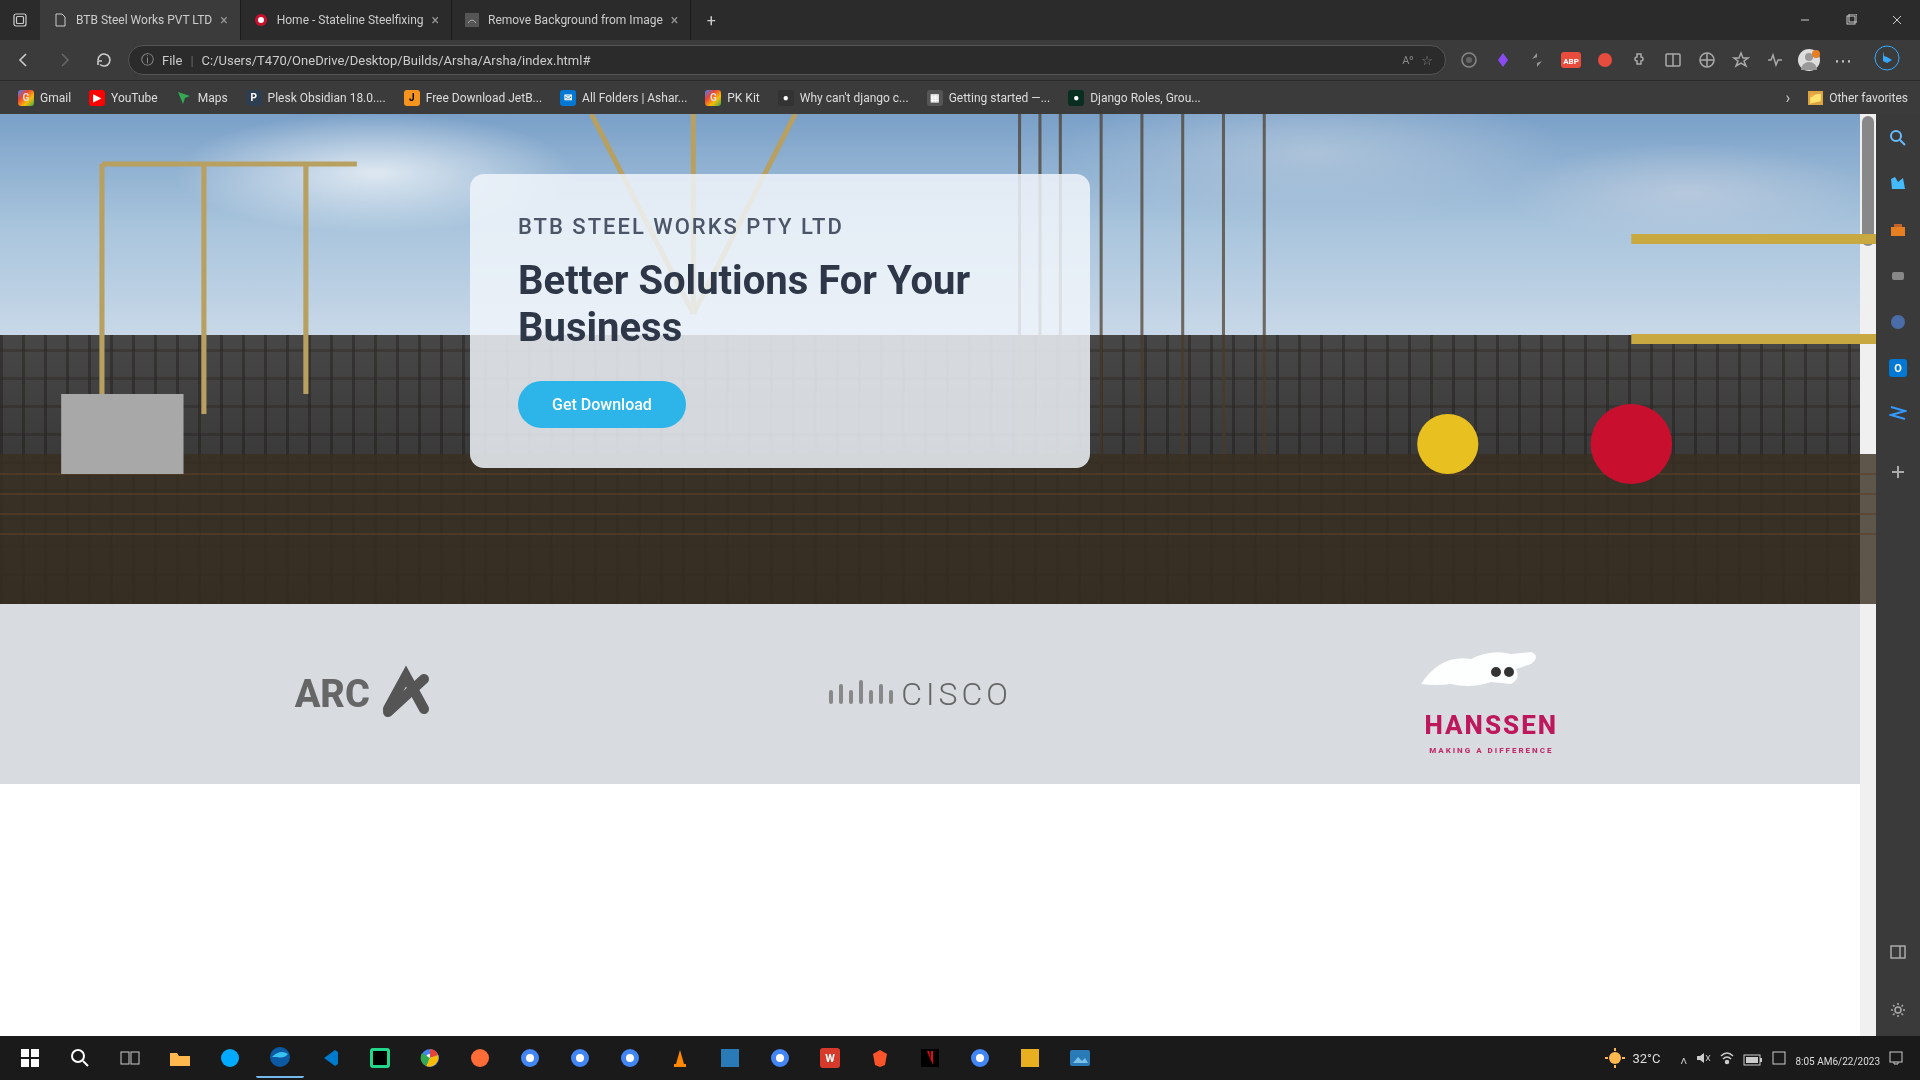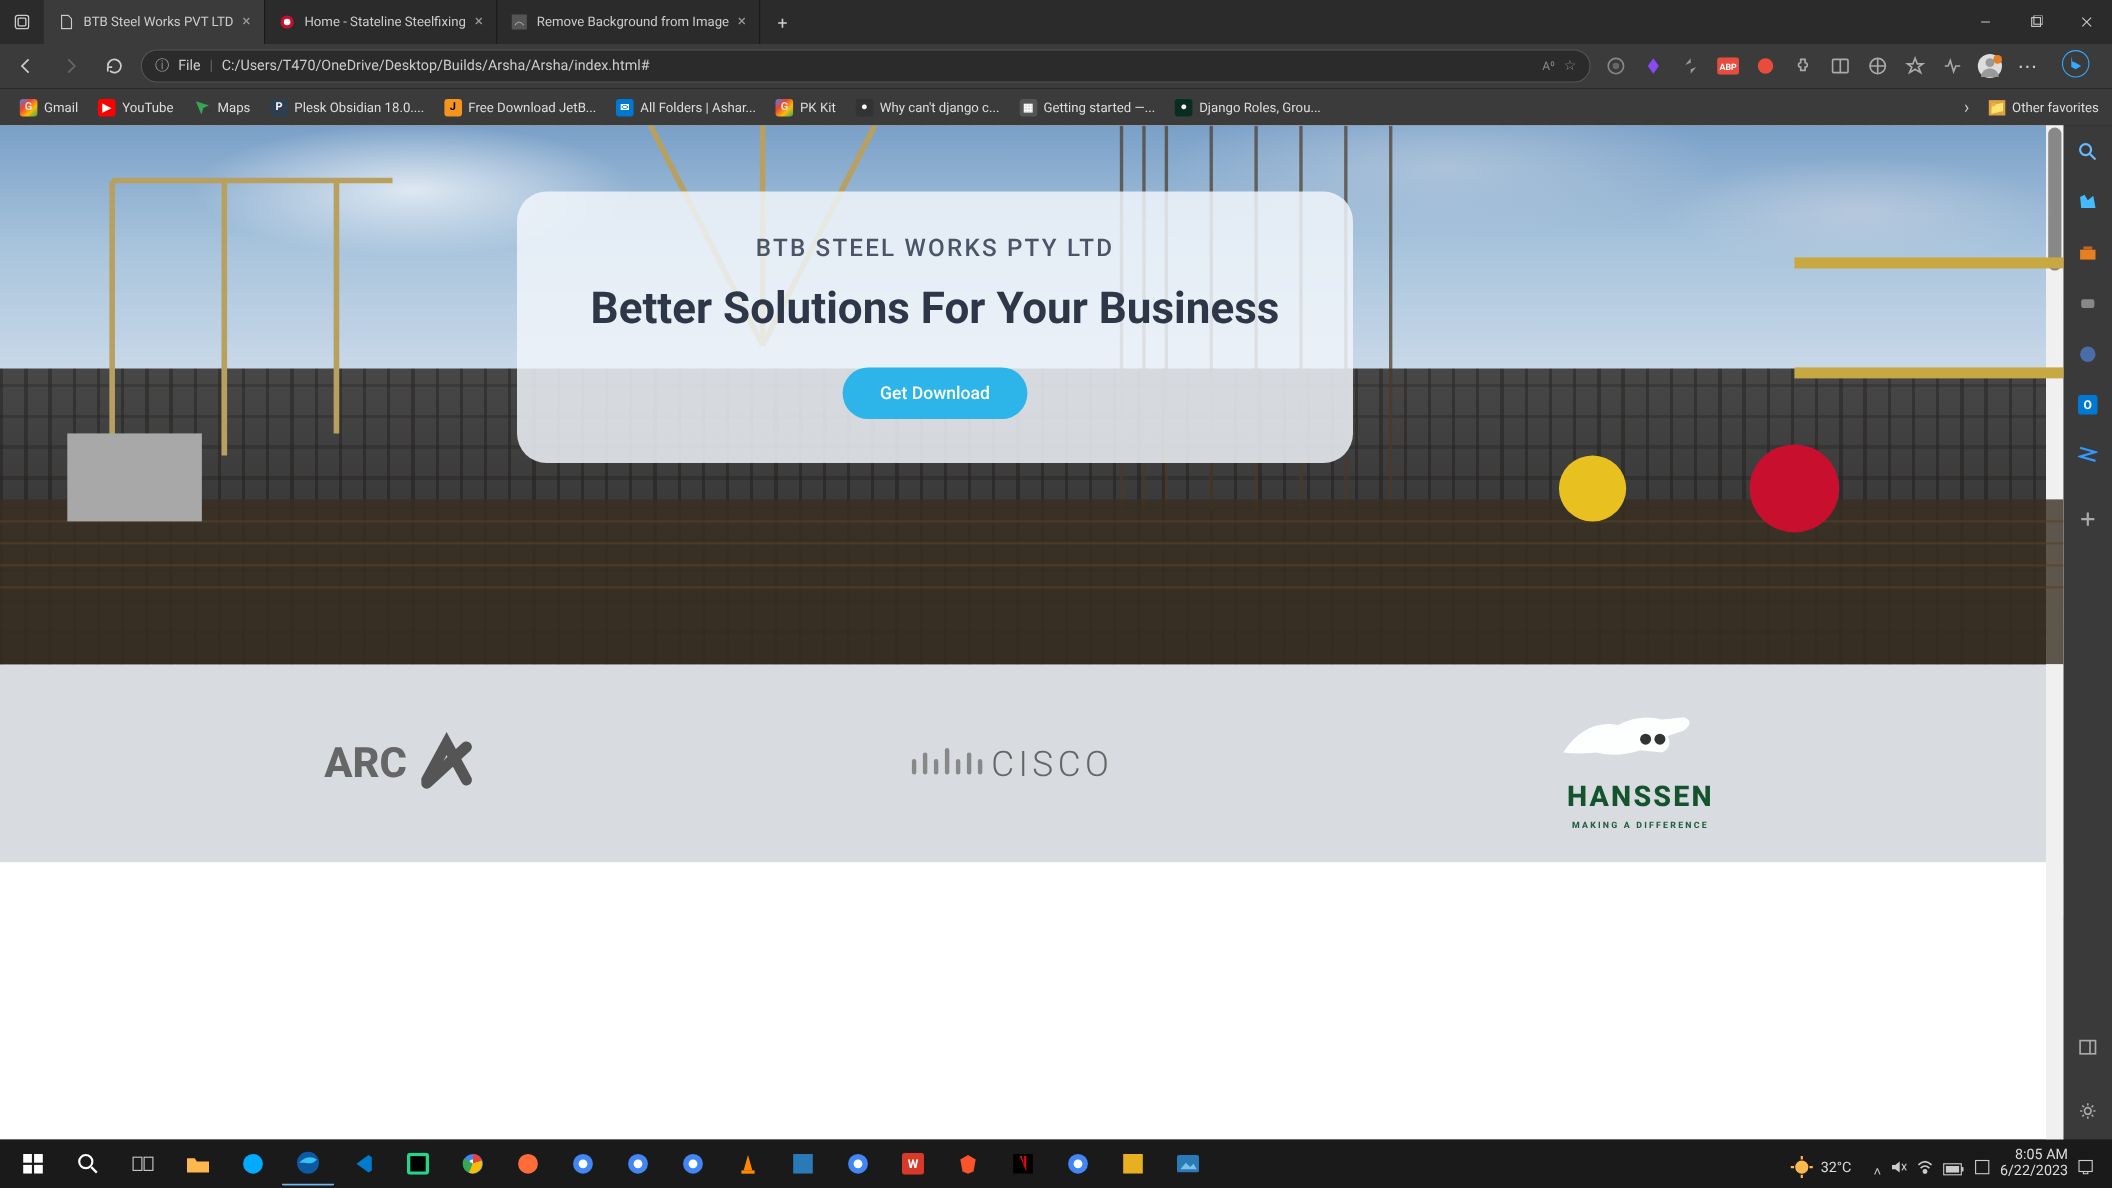--- a/index.html
+++ b/index.html
@@ -58,40 +58,40 @@
   repeating-linear-gradient(90deg, rgba(60,40,20,0.6) 0 3px, transparent 3px 22px),
   repeating-linear-gradient(0deg, rgba(60,40,20,0.4) 0 3px, transparent 3px 28px);
   mix-blend-mode: multiply; opacity: 0.5; }
 .hero::after { content:''; position:absolute; top:0; left:0; right:0; height:45%;
   background: linear-gradient(180deg, #7aa0c8 0%, #a8c4dc 50%, #c8d8e8 100%); z-index: 0; }
 .sky-clouds { position:absolute; top:0; left:0; right:0; height:40%; z-index:1;
   background: radial-gradient(ellipse 200px 60px at 20% 30%, rgba(255,255,255,0.7), transparent),
               radial-gradient(ellipse 250px 70px at 70% 20%, rgba(180,200,220,0.8), transparent),
               radial-gradient(ellipse 180px 50px at 90% 40%, rgba(200,210,225,0.6), transparent); }
 .steel-structures { position:absolute; inset:0; z-index:1; }
-.hero-card { position: absolute; left: 470px; top: 60px; width: 760px; background: rgba(240,245,250,0.85); border-radius: 27px; padding: 40px 48px; z-index: 5; text-align: center; }
+.hero-card { position: absolute; left: 470px; top: 60px; width: 620px; background: rgba(240,245,250,0.85); border-radius: 14px; padding: 40px 48px; z-index: 5; }
 .hero-card h3 { color: #4a5568; font-size: 22px; letter-spacing: 2px; margin-bottom: 18px; font-weight: 500; }
 .hero-card h1 { color: #2d3748; font-size: 40px; font-weight: 700; margin-bottom: 30px; }
 .hero-card .cta { display: inline-block; background: #2db4e8; color: #fff; padding: 14px 34px; border-radius: 50px; font-size: 16px; font-weight: 500; }
 
 
 .partners { height: 180px; background: #d8dce0; display: flex; align-items: center; justify-content: space-around; padding: 0 100px; }
 .partner { color: #666; font-size: 38px; font-weight: 800; display: flex; align-items: center; gap: 6px; }
 .partner.cisco { letter-spacing: 4px; font-weight: 300; font-size: 32px; }
-.partner.hanssen { color: #14532d; display: flex; flex-direction: column; align-items: center; }
+.partner.hanssen { color: #be185d; display: flex; flex-direction: column; align-items: center; }
 
 .white-gap { height: 50px; background: #fff; }
 
 
 .taskbar { position: absolute; bottom: 0; left: 0; right: 0; height: 44px; background: #1a1a1a; display: flex; align-items: center; padding: 0 6px; gap: 2px; }
 .taskbar .tb { width: 48px; height: 40px; display: flex; align-items: center; justify-content: center; border-radius: 2px; }
 .taskbar .tb.active { border-bottom: 2px solid #76b9ed; }
 .taskbar .tray { margin-left: auto; display: flex; align-items: flex-end; gap: 8px; padding-right: 10px; color: #ccc; font-size: 12px; }
 .taskbar .weather { display: flex; align-items: center; gap: 6px; color: #ddd; font-size: 13px; margin-right: 12px; }
-.taskbar .clock { display: flex; flex-direction: column; align-items: flex-end; font-size: 13px; line-height: 14px; color: #ddd; }
+.taskbar .clock { display: flex; flex-direction: row; align-items: flex-end; font-size: 10px; line-height: 14px; color: #ddd; }
 </style>
 </head>
 <body>
 
 <div class="titlebar">
   <div class="tab-icon-left">
     <svg viewBox="0 0 16 16" fill="none" stroke="#ccc" stroke-width="1.2">
         <rect x="2" y="2" width="12" height="12" rx="2"></rect>
         <rect x="4.5" y="4.5" width="7" height="7" rx="1"></rect>
       </svg>

